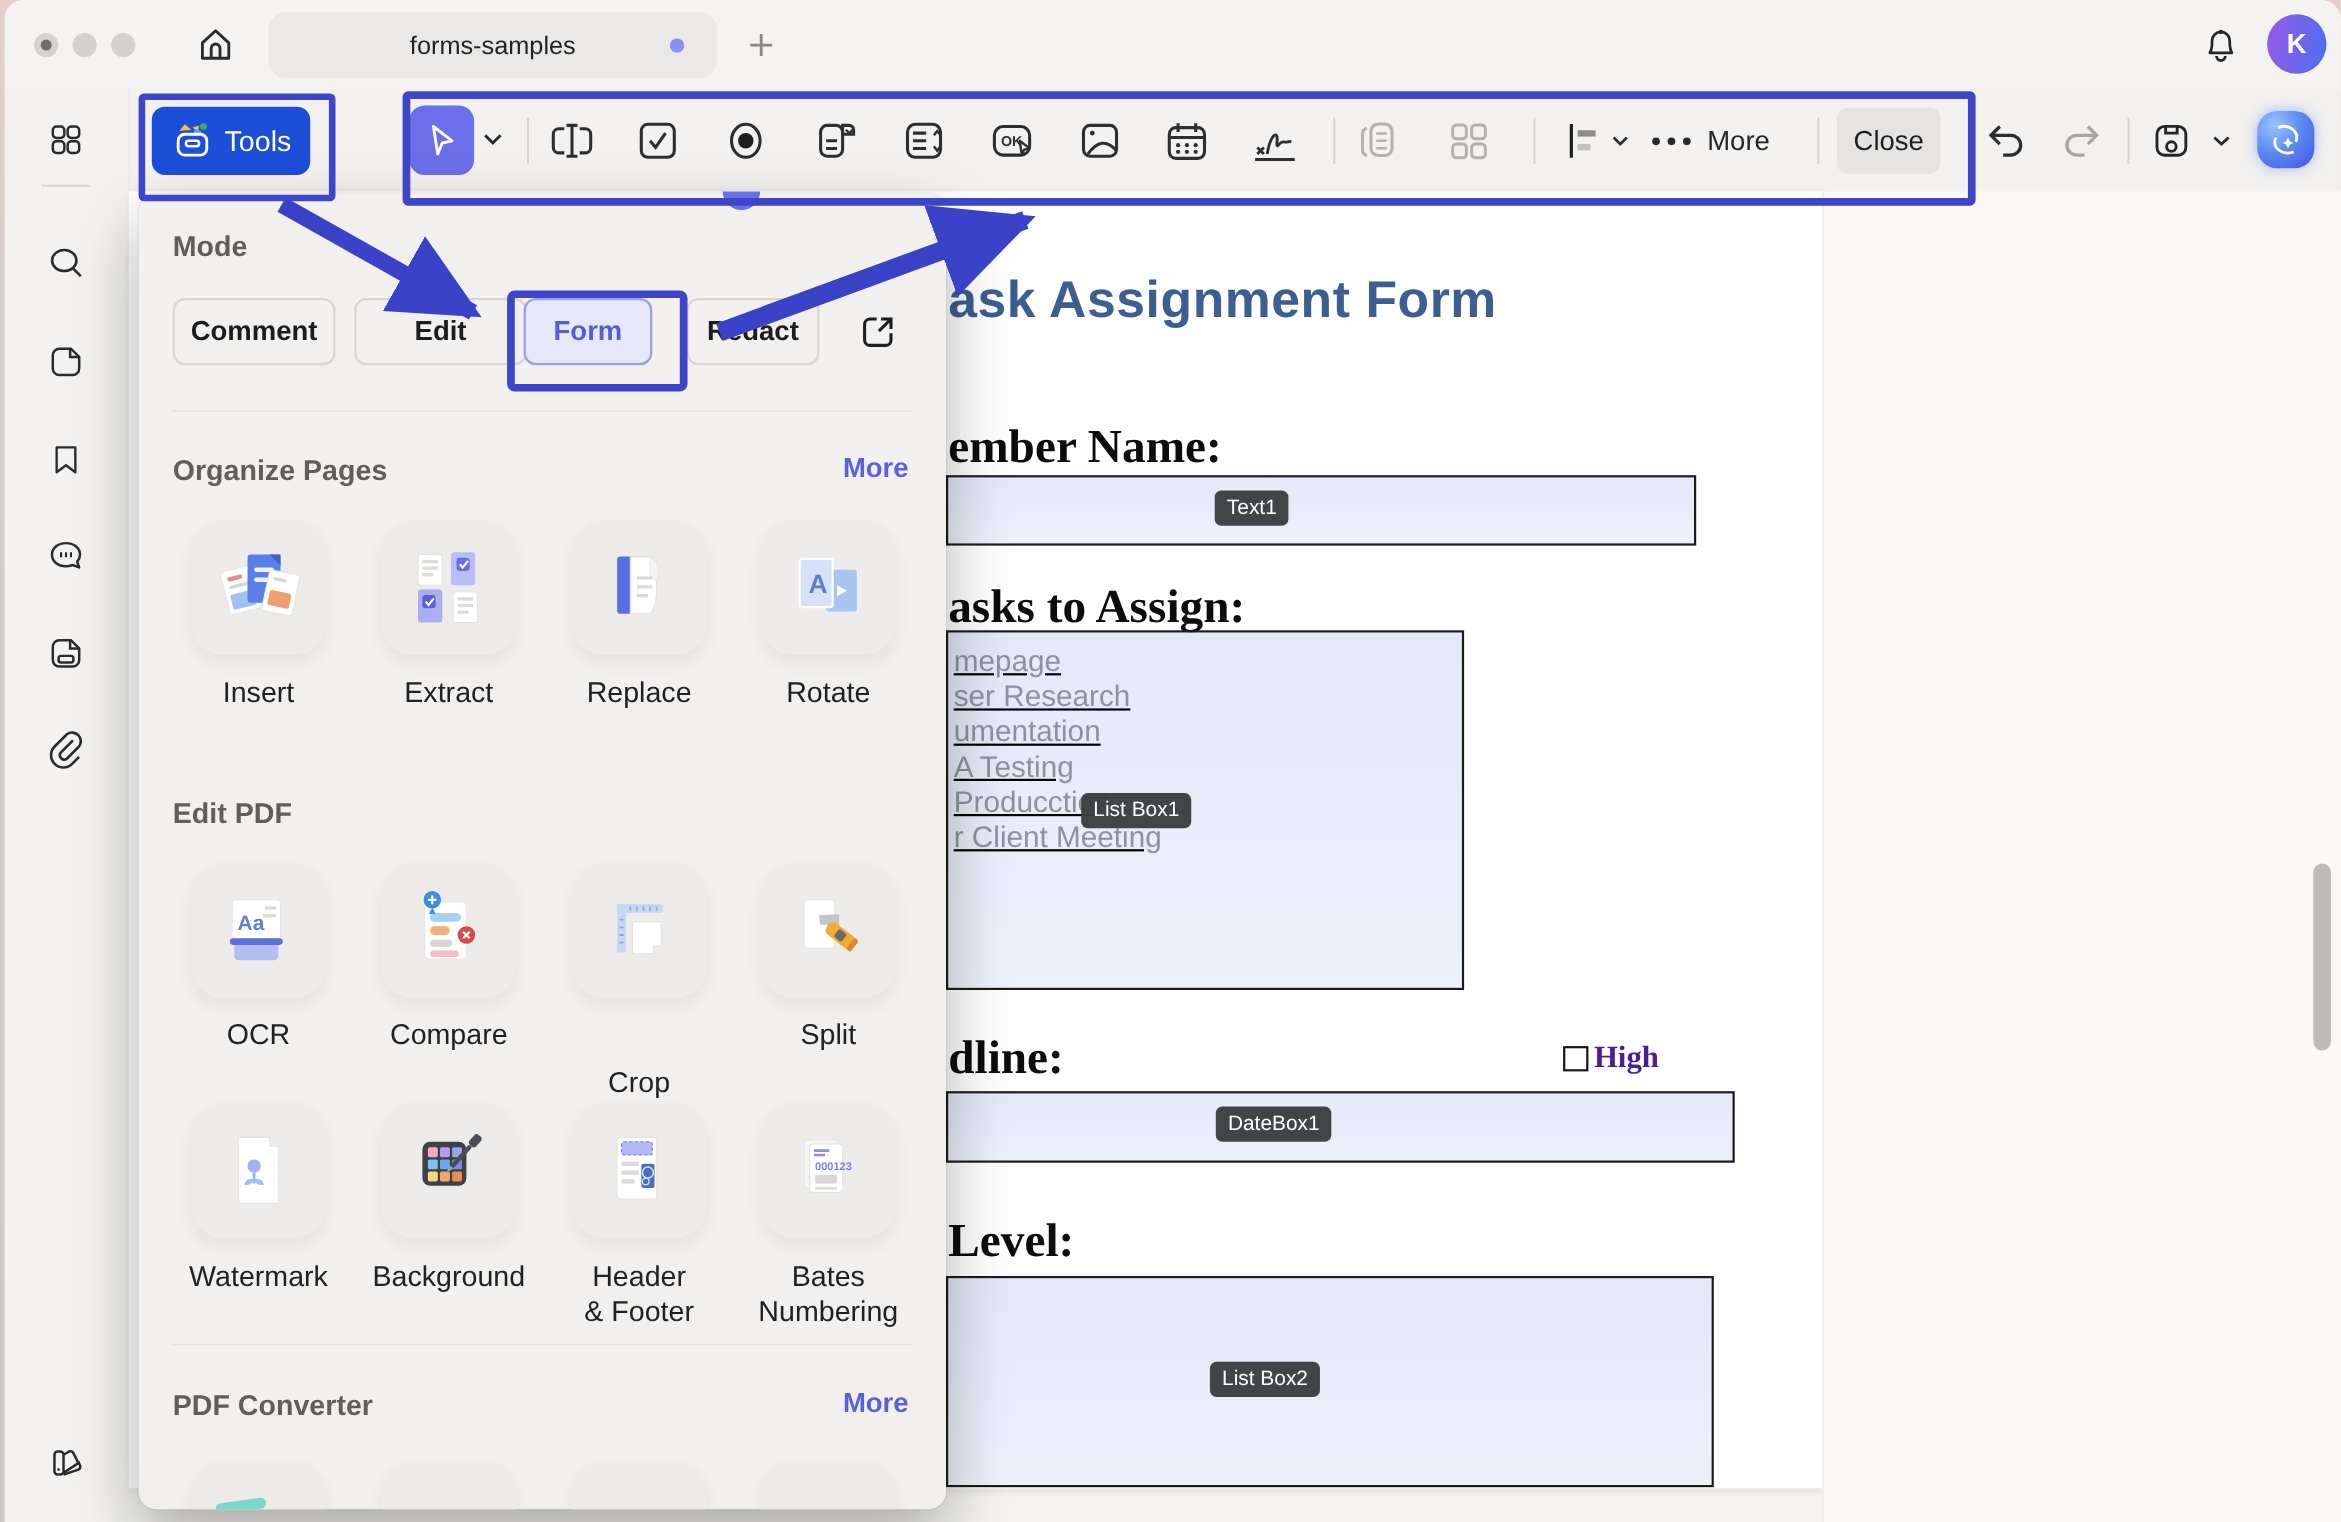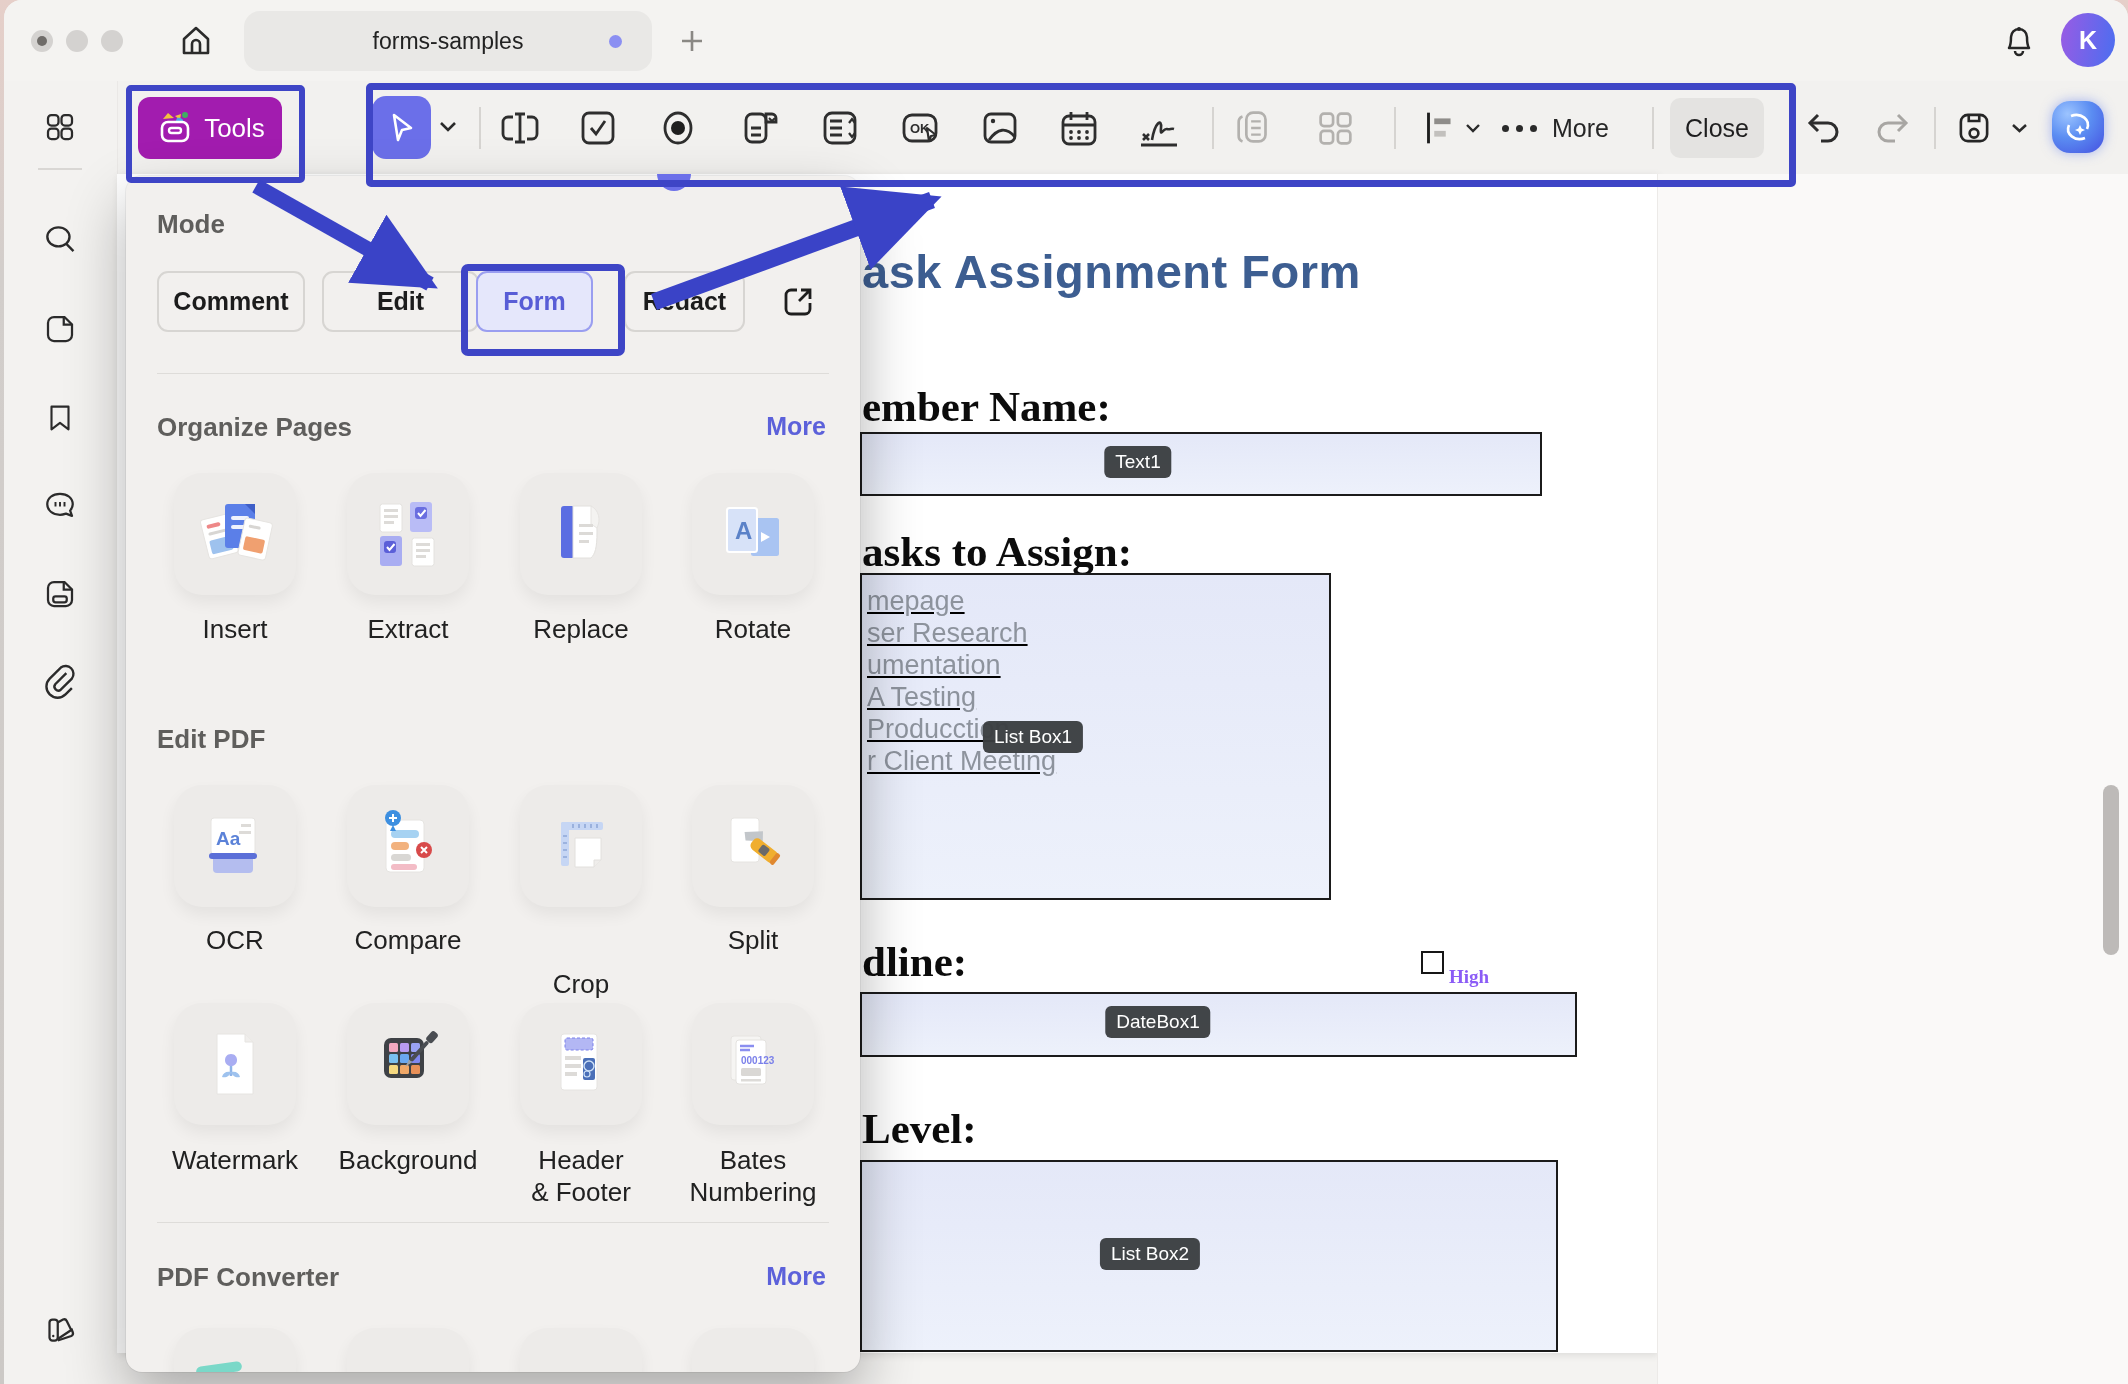--- a/index.html
+++ b/index.html
@@ -9,21 +9,21 @@
   .ic{display:flex;align-items:center;justify-content:center;}
   svg{display:block;}
   
   #titlebar{position:absolute;left:0;top:0;width:100%;height:81px;background:#f4f3f1;}
   .tl{position:absolute;top:30px;width:22px;height:22px;border-radius:50%;background:#d4d2d0;}
   .tab{position:absolute;left:240px;top:11px;width:408px;height:60px;background:#e9e8e6;border-radius:16px;display:flex;align-items:center;justify-content:center;}
   .tab-title{font-size:23px;color:#222;}
   .tab-dot{position:absolute;right:30px;top:24px;width:13px;height:13px;border-radius:50%;background:#8b8ff2;}
   
   #toolbar{position:absolute;left:0;top:81px;width:100%;height:93px;background:#f2f1ef;box-shadow:0 1px 0 rgba(0,0,0,.05);}
-  .tools-btn{position:absolute;left:134px;top:16px;width:144px;height:62px;background:#a21caf;border-radius:12px;display:flex;align-items:center;justify-content:center;gap:9px;}
+  .tools-btn{position:absolute;left:134px;top:16px;width:144px;height:62px;background:#1d4ed8;border-radius:12px;display:flex;align-items:center;justify-content:center;gap:9px;}
   .tools-label{color:#fff;font-size:26px;font-weight:500;}
   .tbtn{position:absolute;top:21px;width:52px;height:52px;}
   .tsep{position:absolute;top:26px;width:2px;height:42px;background:#d6d4d1;}
   .select-tool{position:absolute;left:368px;top:15px;width:59px;height:63px;background:#6b6fe9;border-radius:14px;}
   .close-btn{position:absolute;left:1666px;top:17px;width:94px;height:60px;background:#e4e3e1;border-radius:10px;display:flex;align-items:center;justify-content:center;font-size:25px;color:#1e1e1e;}
   .more-grp{position:absolute;left:1498px;top:24px;height:46px;display:flex;align-items:center;gap:7px;}
   .dot3{width:7px;height:7px;border-radius:50%;background:#2a2a2a;}
   .more-lbl{font-size:25px;color:#262626;margin-left:8px;}
   
   .anno{position:absolute;border:6px solid #3e45c6;border-radius:5px;z-index:40;pointer-events:none;}
@@ -331,21 +331,21 @@
         <div class="litem">umentation</div>
         <div class="litem">A Testing</div>
         <div class="litem">Producction</div>
         <div class="litem">r Client Meeting</div>
       </div>
     </div>
     <div class="badge" style="left:916px;top:563px;">List Box1</div>
 
     <div class="abs seriflbl" style="left:745px;top:763px;">dline:</div>
     <div class="abs" style="left:1304px;top:777px;width:19px;height:19px;border:2px solid #161616;background:#fff;"></div>
-    <div class="abs" style="left:1332px;top:772px;font-family:'Liberation Serif',serif;font-weight:700;font-size:19px;color:#8b5cf6;margin-top:20px;">High</div>
+    <div class="abs" style="left:1332px;top:772px;font-family:'Liberation Serif',serif;font-weight:700;font-size:28px;color:#4c1d95;">High</div>
     <div class="field" style="left:743px;top:818px;width:713px;height:61px;"></div>
     <div class="badge" style="left:1041px;top:848px;">DateBox1</div>
 
     <div class="abs seriflbl" style="left:745px;top:930px;">Level:</div>
     <div class="field" style="left:743px;top:986px;width:694px;height:188px;"></div>
     <div class="badge" style="left:1033px;top:1080px;">List Box2</div>
   </div>
 
   <div class="abs" style="left:653px;top:174px;width:34px;height:17px;background:#6b6fe9;border-radius:0 0 17px 17px;z-index:22;"></div>
 

